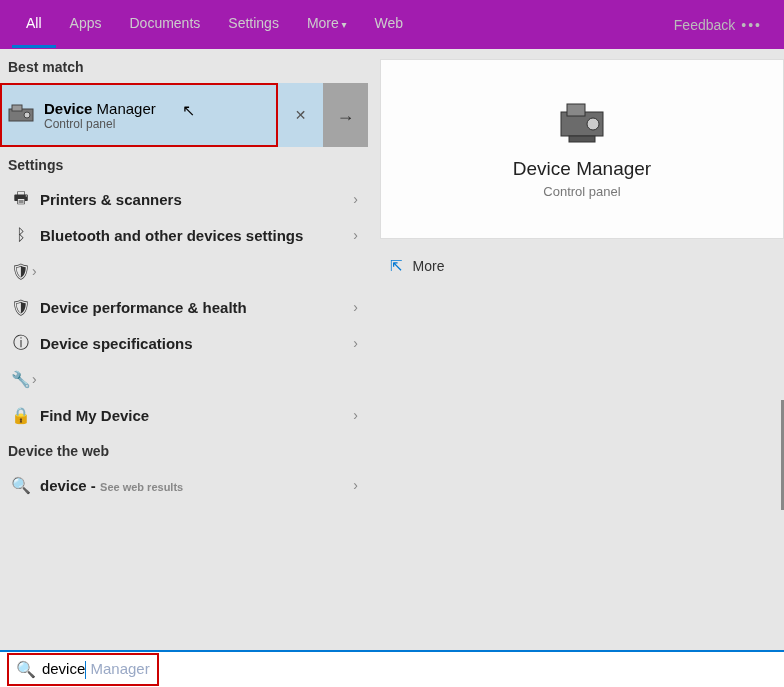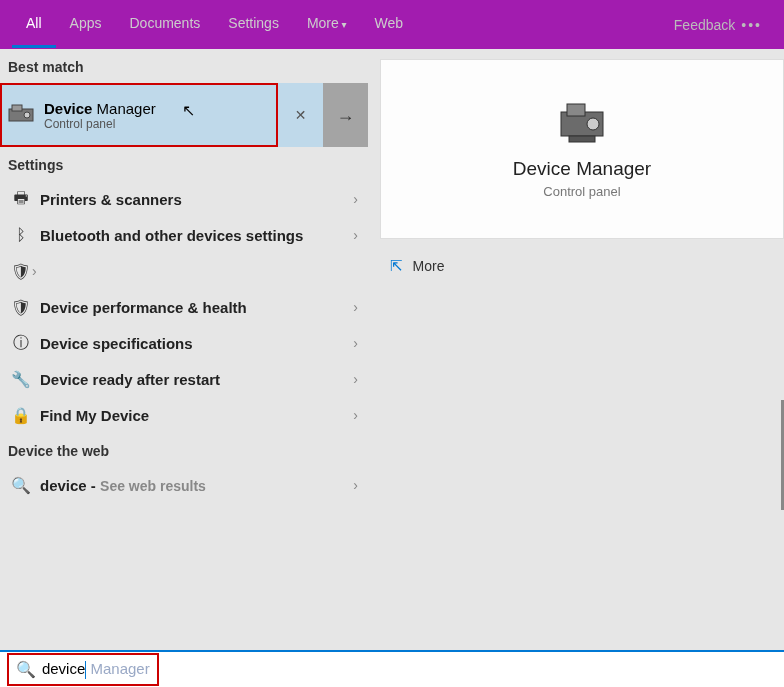--- a/index.html
+++ b/index.html
@@ -24,21 +24,21 @@
   .best-title { font-size: 15px; color:#000;}
   .best-sub { font-size: 12px; color: #555; }
   .cursor { position:absolute; left:182px; top:18px; font-size:16px; color:#000;}
   .best-close { width: 45px; background: #bfd9ea; display:flex; align-items:center; justify-content:center; color:#555; font-size:14px;}
   .best-arrow { width: 45px; background: #a4a4a4; display:flex; align-items:center; justify-content:center; color:#333; font-size:18px;}
 
   .list-item { display:flex; align-items:center; height:36px; padding:0 10px; cursor:pointer; }
   .li-icon { width:22px; text-align:center; color:#333; font-size:16px; }
   .li-label { flex:1; margin-left:8px; font-size:15px; color:#222;font-weight:bold; }
   .li-chevron { color:#888; font-size:14px; }
-  .li-sub { color:#888; font-size:14px;margin-top:25px;}
+  .li-sub { color:#888; font-size:11px;margin-top:25px;}
 
   .right-pane { flex:1; background:#e6e6e6; padding:10px 0 0 12px;}
   .preview-card { background:#fdfdfd; height:180px; display:flex; flex-direction:column; align-items:center; justify-content:center; border:1px solid #ddd;}
   .preview-title { font-size:19px; color:#222; margin-top:12px;}
   .preview-sub { font-size:13px; color:#777; margin-top:4px;}
   .action-row { display:flex; align-items:center; margin-top:18px; padding-left:10px; gap:10px; color:#333; font-size:14px;}
   .action-icon { color:#0078d4; font-size:15px;}
 
   .searchbar { position:absolute; bottom:0; left:0; width:784px; height:37px; background:#fff; border-top:2px solid #0078d4; display:flex; align-items:center; padding-left:8px;}
   .search-icon { font-size:16px; color:#333; margin-right:6px;}
@@ -113,21 +113,20 @@
           <span class="li-label"><b>Device</b> performance &amp; health</span>
           <span class="li-chevron">›</span>
         </div>
         <div class="list-item">
           <span class="li-icon">ⓘ</span>
           <span class="li-label"><b>Device</b> specifications</span>
           <span class="li-chevron">›</span>
         </div>
         <div class="list-item">
           <span class="li-icon">🔧</span>
-          <span class="li-label"><b>Device</b> ready after restart</span>
           <span class="li-chevron">›</span>
         </div>
         <div class="list-item">
           <span class="li-icon">🔒</span>
           <span class="li-label">Find My <b>Device</b></span>
           <span class="li-chevron">›</span>
         </div>
       </div>
 
     <div class="section-header">Device the web</div>

